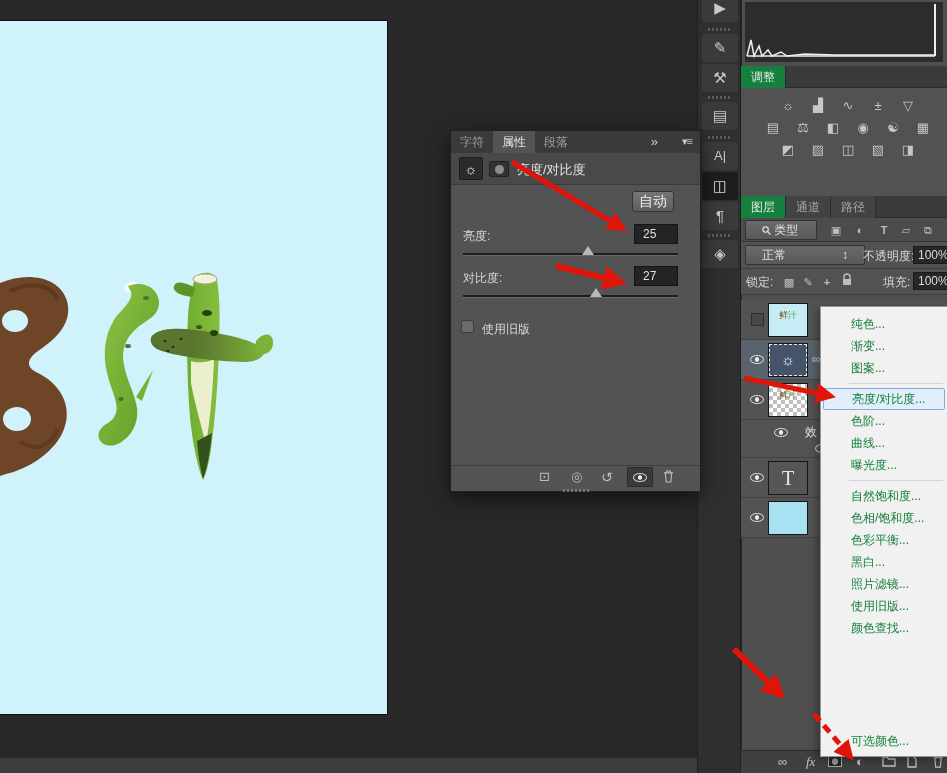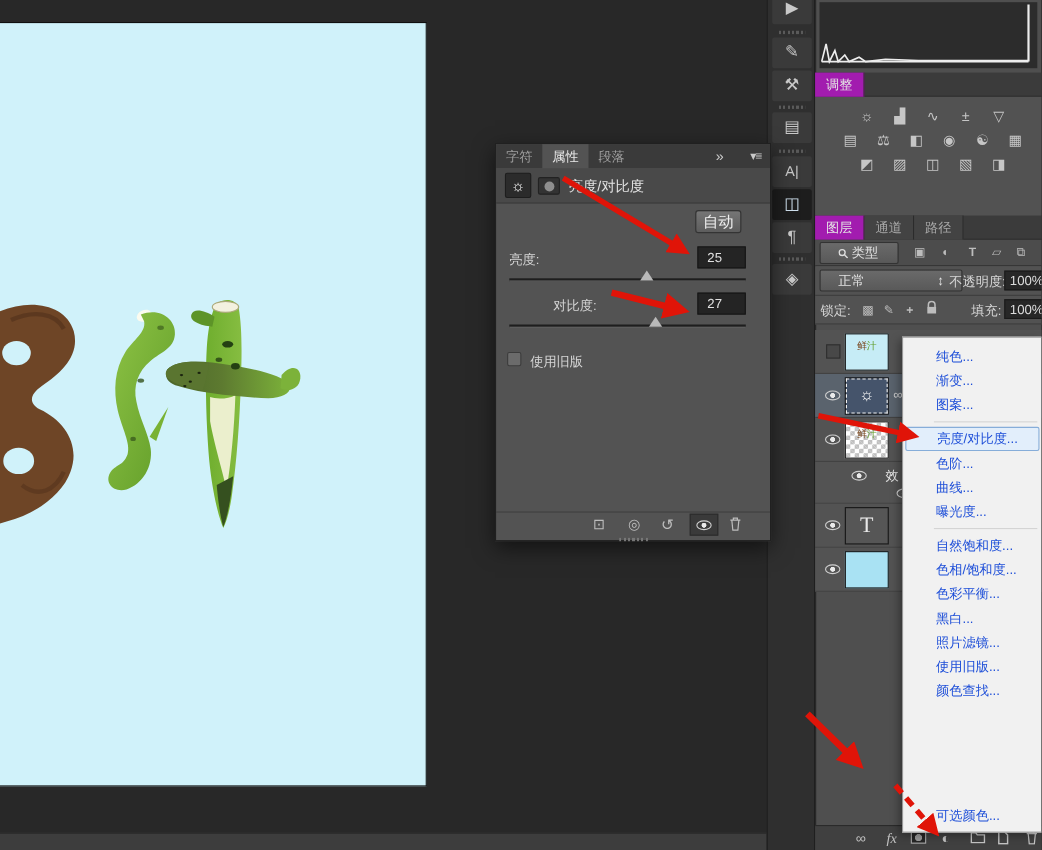--- a/index.html
+++ b/index.html
@@ -12,21 +12,21 @@
   
   .dock{left:697px;top:0;width:44px;height:773px;background:#2f2f2f;border-left:1px solid #1f1f1f;border-right:1px solid #1f1f1f;}
   .dock-tile{position:absolute;left:4px;width:36px;height:28px;background:#3a3a3a;border-radius:2px;color:#c9c9c9;font-size:15px;line-height:28px;text-align:center;}
   .dock-tile.on{background:#1d1d1d;color:#cfe0ee;}
   .grip{position:absolute;left:10px;width:24px;height:3px;background:repeating-linear-gradient(90deg,#5a5a5a 0 2px,transparent 2px 4px);}
   
   .rightcol{left:741px;top:0;width:206px;height:773px;background:#4f4f4f;border-left:1px solid #262626;}
   .histo{left:745px;top:2px;width:198px;height:60px;background:#2c2c2c;}
   .tabbar{background:#3b3b3b;border-bottom:1px solid #2b2b2b;height:22px;}
   .tab{display:inline-block;height:22px;line-height:22px;padding:0 10px;font-size:12px;color:#a8a8a8;background:#434343;border-right:1px solid #2b2b2b;}
-  .tab.on{background:#a21caf;color:#e4e4e4;}
+  .tab.on{background:#15803d;color:#e4e4e4;}
   .adj-ico{display:inline-block;width:26px;height:20px;margin:1px 2px;color:#c6c6c6;font-size:13px;line-height:20px;text-align:center;}
   .lbl{color:#d6d6d6;font-size:12px;}
   .dd{background:linear-gradient(#6a6a6a,#595959);border:1px solid #333;border-radius:2px;color:#e2e2e2;font-size:12px;height:20px;line-height:18px;padding:0 16px;}
   .nfield{background:#272727;border:1px solid #1a1a1a;color:#dcdcdc;font-size:12px;height:18px;line-height:16px;padding:0 4px;}
   .lockico{display:inline-block;width:14px;height:14px;color:#bdbdbd;font-size:11px;line-height:14px;text-align:center;}
   .lrow{position:absolute;left:741px;width:206px;height:40px;border-bottom:1px solid #424242;background:#535353;}
   .lrow.sel{background:#5a636d;}
   .eye{position:absolute;width:14px;height:9px;border:1px solid #cfcfcf;border-radius:50%;background:radial-gradient(circle at 50% 50%,#eaeaea 0 2px,transparent 2.5px);}
   .thumb{position:absolute;left:27px;top:3px;width:40px;height:34px;border:1px solid #161616;}
   .checker{background-image:linear-gradient(45deg,#bfbfbf 25%,transparent 25%,transparent 75%,#bfbfbf 75%),linear-gradient(45deg,#bfbfbf 25%,#ffffff 25%,#ffffff 75%,#bfbfbf 75%);background-size:8px 8px;background-position:0 0,4px 4px;background-color:#fff;}
@@ -42,21 +42,21 @@
   .mask-tile i{position:absolute;left:5px;top:3px;width:9px;height:9px;border-radius:50%;background:#8e8e8e;}
   .autobtn{position:absolute;right:26px;top:60px;width:42px;height:21px;background:linear-gradient(#767676,#5d5d5d);border:1px solid #343434;border-radius:3px;color:#efefef;font-size:14px;line-height:19px;text-align:center;}
   .vfield{position:absolute;width:44px;height:20px;background:#242424;border:1px solid #161616;color:#e0e0e0;font-size:12px;line-height:18px;padding-left:8px;}
   .slider{position:absolute;left:12px;width:215px;height:3px;background:#1e1e1e;border-bottom:1px solid #6a6a6a;}
   .handle{position:absolute;top:-7px;width:0;height:0;border-left:6px solid transparent;border-right:6px solid transparent;border-bottom:9px solid #b9b9b9;}
   .chk{position:absolute;width:13px;height:13px;background:#6b6b6b;border:1px solid #3c3c3c;border-radius:2px;}
   .pfoot{position:absolute;left:0;bottom:2px;width:100%;height:24px;border-top:1px solid #3f3f3f;}
   .pfoot .ic{position:absolute;top:3px;color:#bdbdbd;font-size:13px;}
   
   .menu{left:820px;top:306px;width:127px;height:451px;background:#f1f1f1;border:1px solid #979797;border-right:none;padding-top:6px;z-index:40;box-shadow:-3px 3px 8px rgba(0,0,0,.35);}
-  .mi{height:22px;line-height:22px;padding-left:30px;font-size:12px;color:#1d4ed8;white-space:nowrap;}
+  .mi{height:22px;line-height:22px;padding-left:30px;font-size:12px;color:#15803d;white-space:nowrap;}
   .mi.sel{background:#e2eefb;border:1px solid #86add9;border-radius:2px;margin:0 2px;padding-left:28px;line-height:20px;height:22px;}
   .msep{height:1px;background:#d4d4d4;margin:4px 4px 4px 28px;}
   .z10{z-index:10}.z20{z-index:20}.z50{z-index:50}
 </style>
 </head>
 <body>
 
 <div class="screen">
 
   <div class="abs canvas">
@@ -170,21 +170,21 @@
         <span style="float:right">↕</span>
       </div>
       <span class="lockico" style="position:absolute;left:88px;top:5px">▣</span>
       <span class="lockico" style="position:absolute;left:112px;top:5px">◐</span>
       <span class="lockico" style="position:absolute;left:136px;top:5px;font-weight:bold">T</span>
       <span class="lockico" style="position:absolute;left:158px;top:5px">▱</span>
       <span class="lockico" style="position:absolute;left:180px;top:5px">⧉</span>
     </div>
 
     <div style="position:relative;height:27px;background:#525252;border-bottom:1px solid #3c3c3c;">
-      <div class="dd" style="position:absolute;left:4px;top:3px;width:130px;">
+      <div class="dd" style="position:absolute;left:4px;top:3px;width:120px;">
         <span>正常</span>
         <span style="float:right">↕</span>
       </div>
       <span class="lbl" style="position:absolute;left:122px;top:6px">不透明度:</span>
       <span class="nfield" style="position:absolute;left:172px;top:4px;width:40px;">100%</span>
     </div>
 
     <div style="position:relative;height:26px;background:#525252;border-bottom:1px solid #3c3c3c;">
       <span class="lbl" style="position:absolute;left:5px;top:5px">锁定:</span>
       <span class="lockico" style="position:absolute;left:41px;top:6px">▩</span>
@@ -273,21 +273,21 @@
       <span style="position:absolute;left:66px;top:8px;color:#e3e3e3;font-size:13px;">亮度/对比度</span>
     </div>
     <div class="autobtn">自动</div>
 
     <span class="lbl" style="position:absolute;left:12px;top:97px;">亮度:</span>
     <span class="vfield" style="left:183px;top:93px;">25</span>
     <div class="slider" style="top:122px;">
       <span class="handle" style="left:119px;"></span>
     </div>
 
-    <span class="lbl" style="position:absolute;left:12px;top:139px;margin-left:40px;">对比度:</span>
+    <span class="lbl" style="position:absolute;left:12px;top:139px;">对比度:</span>
     <span class="vfield" style="left:183px;top:135px;">27</span>
     <div class="slider" style="top:164px;">
       <span class="handle" style="left:127px;"></span>
     </div>
 
     <span class="chk" style="left:10px;top:189px;"></span>
     <span class="lbl" style="position:absolute;left:31px;top:190px;">使用旧版</span>
 
     <div class="pfoot">
       <span class="ic" style="left:88px;">⊡</span>

